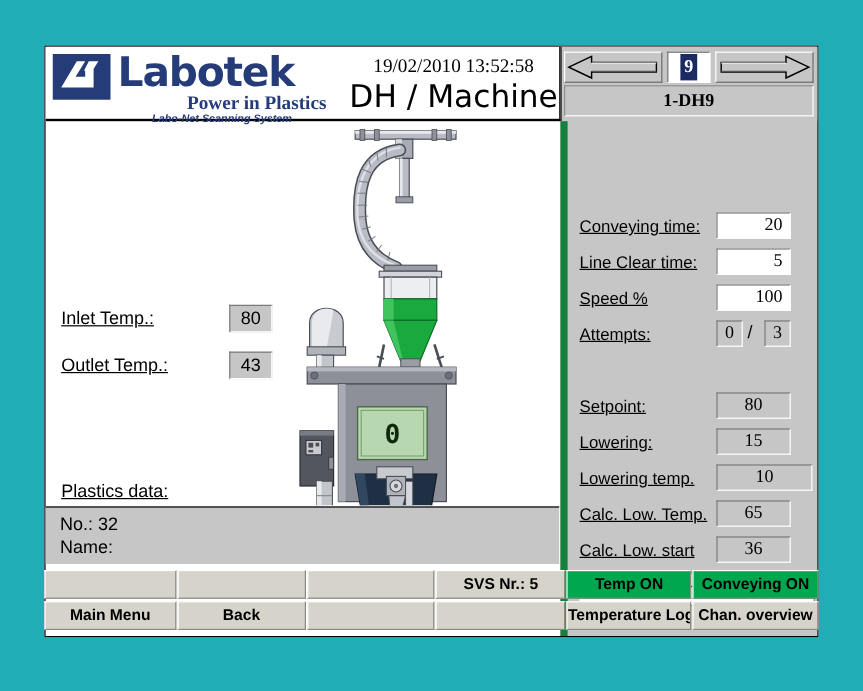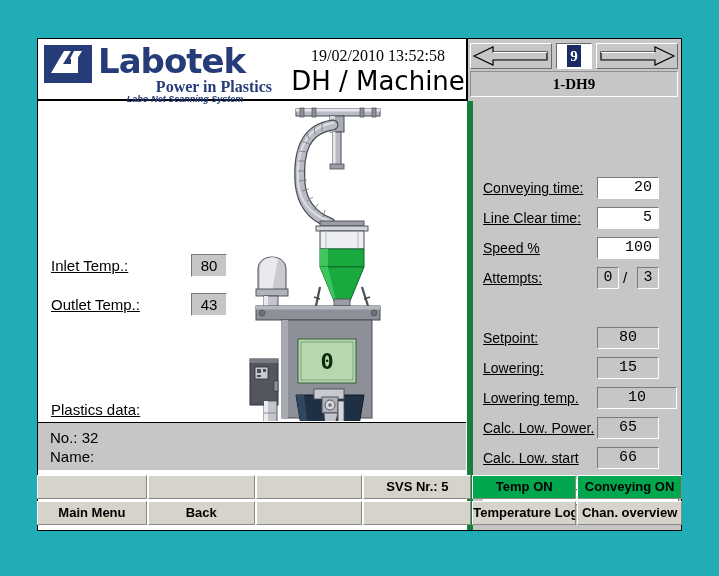--- a/index.html
+++ b/index.html
@@ -200,21 +200,21 @@
   }
   .valbox {
     position: absolute;
     top: 0;
     height: 22px;
     box-sizing: border-box;
     border-top: 1px solid #7a7a7a;
     border-left: 1px solid #7a7a7a;
     border-right: 1px solid #ffffff;
     border-bottom: 1px solid #ffffff;
-    font-family: Liberation Mono, monospace;
+    font-family: Liberation Serif, serif;
     font-size: 15px;
     line-height: 20px;
     color: #000;
   }
   .valbox.white {
     background: #ffffff;
     text-align: right;
     padding-right: 6px;
   }
   .valbox.gray {
@@ -427,27 +427,27 @@
         <span class="param-label">Lowering:</span>
         <span class="valbox gray" style="left:114px;width:62px;">15</span>
       </div>
 
       <div class="param" style="top:286px;">
         <span class="param-label">Lowering temp.</span>
         <span class="valbox gray" style="left:114px;width:80px;">10</span>
       </div>
 
       <div class="param" style="top:316px;">
-        <span class="param-label">Calc. Low. Power.</span>
+        <span class="param-label">Calc. Low. Temp.</span>
         <span class="valbox gray" style="left:114px;width:62px;">65</span>
       </div>
 
       <div class="param" style="top:346px;">
         <span class="param-label">Calc. Low. start</span>
-        <span class="valbox gray" style="left:114px;width:62px;">66</span>
+        <span class="valbox gray" style="left:114px;width:62px;">36</span>
       </div>
 
       <div class="fifo-btn" style="top:378px;">Not in FIFO</div>
     </div>
 
     <div class="reading" style="top:216px;">
       <span class="reading-label">Inlet Temp.:</span>
       <span class="reading-box">80</span>
     </div>
 

